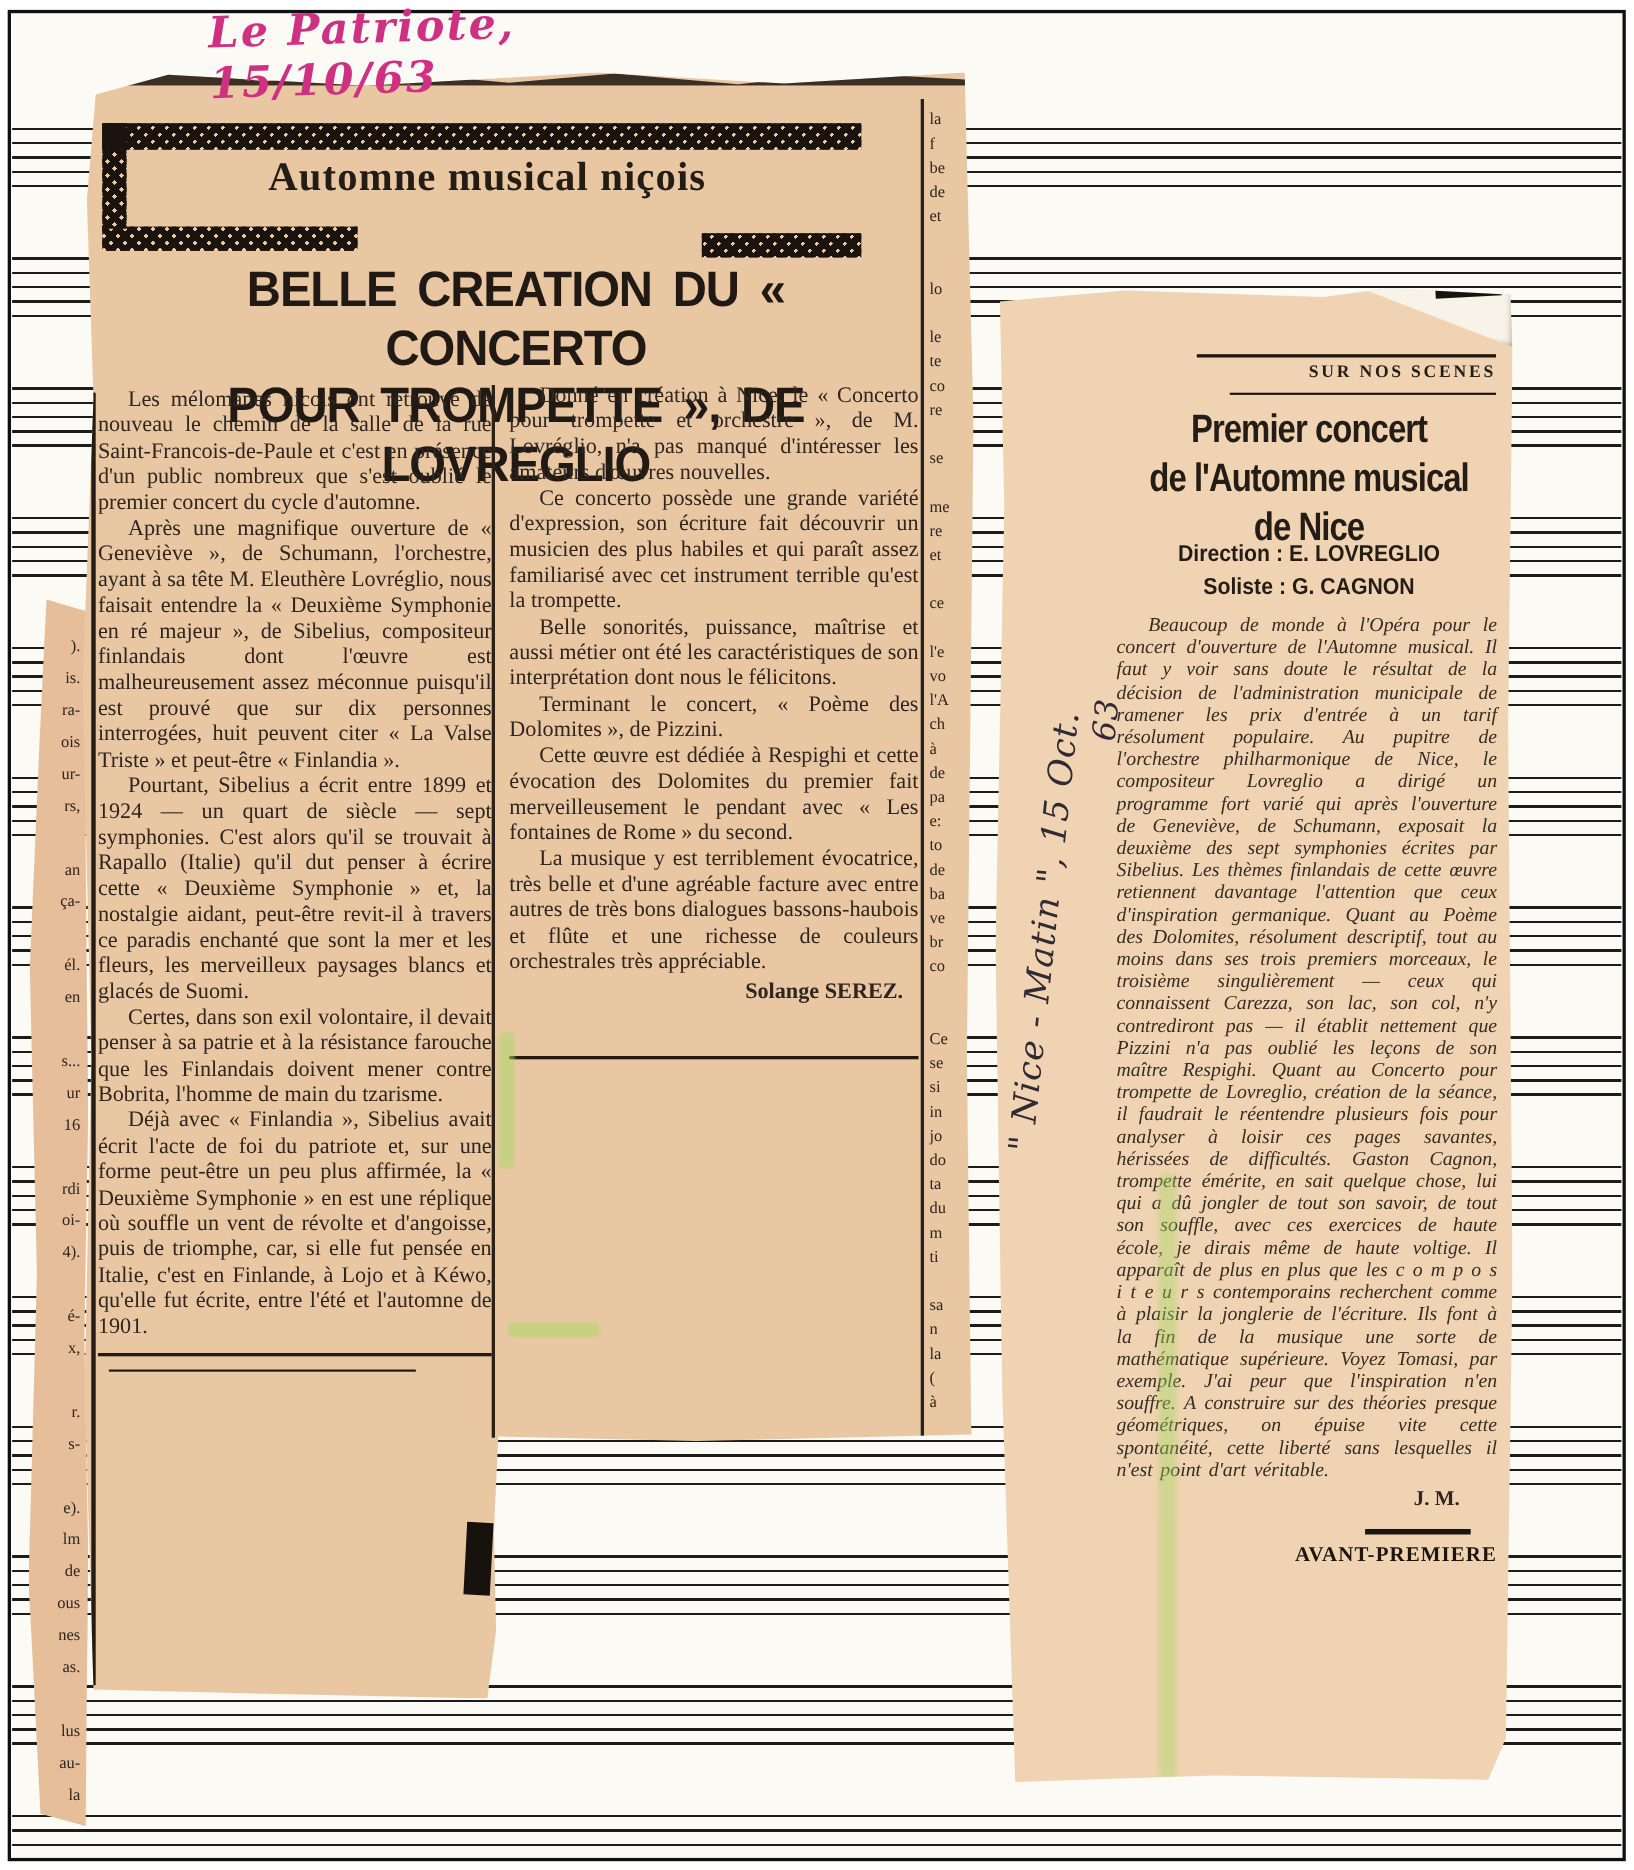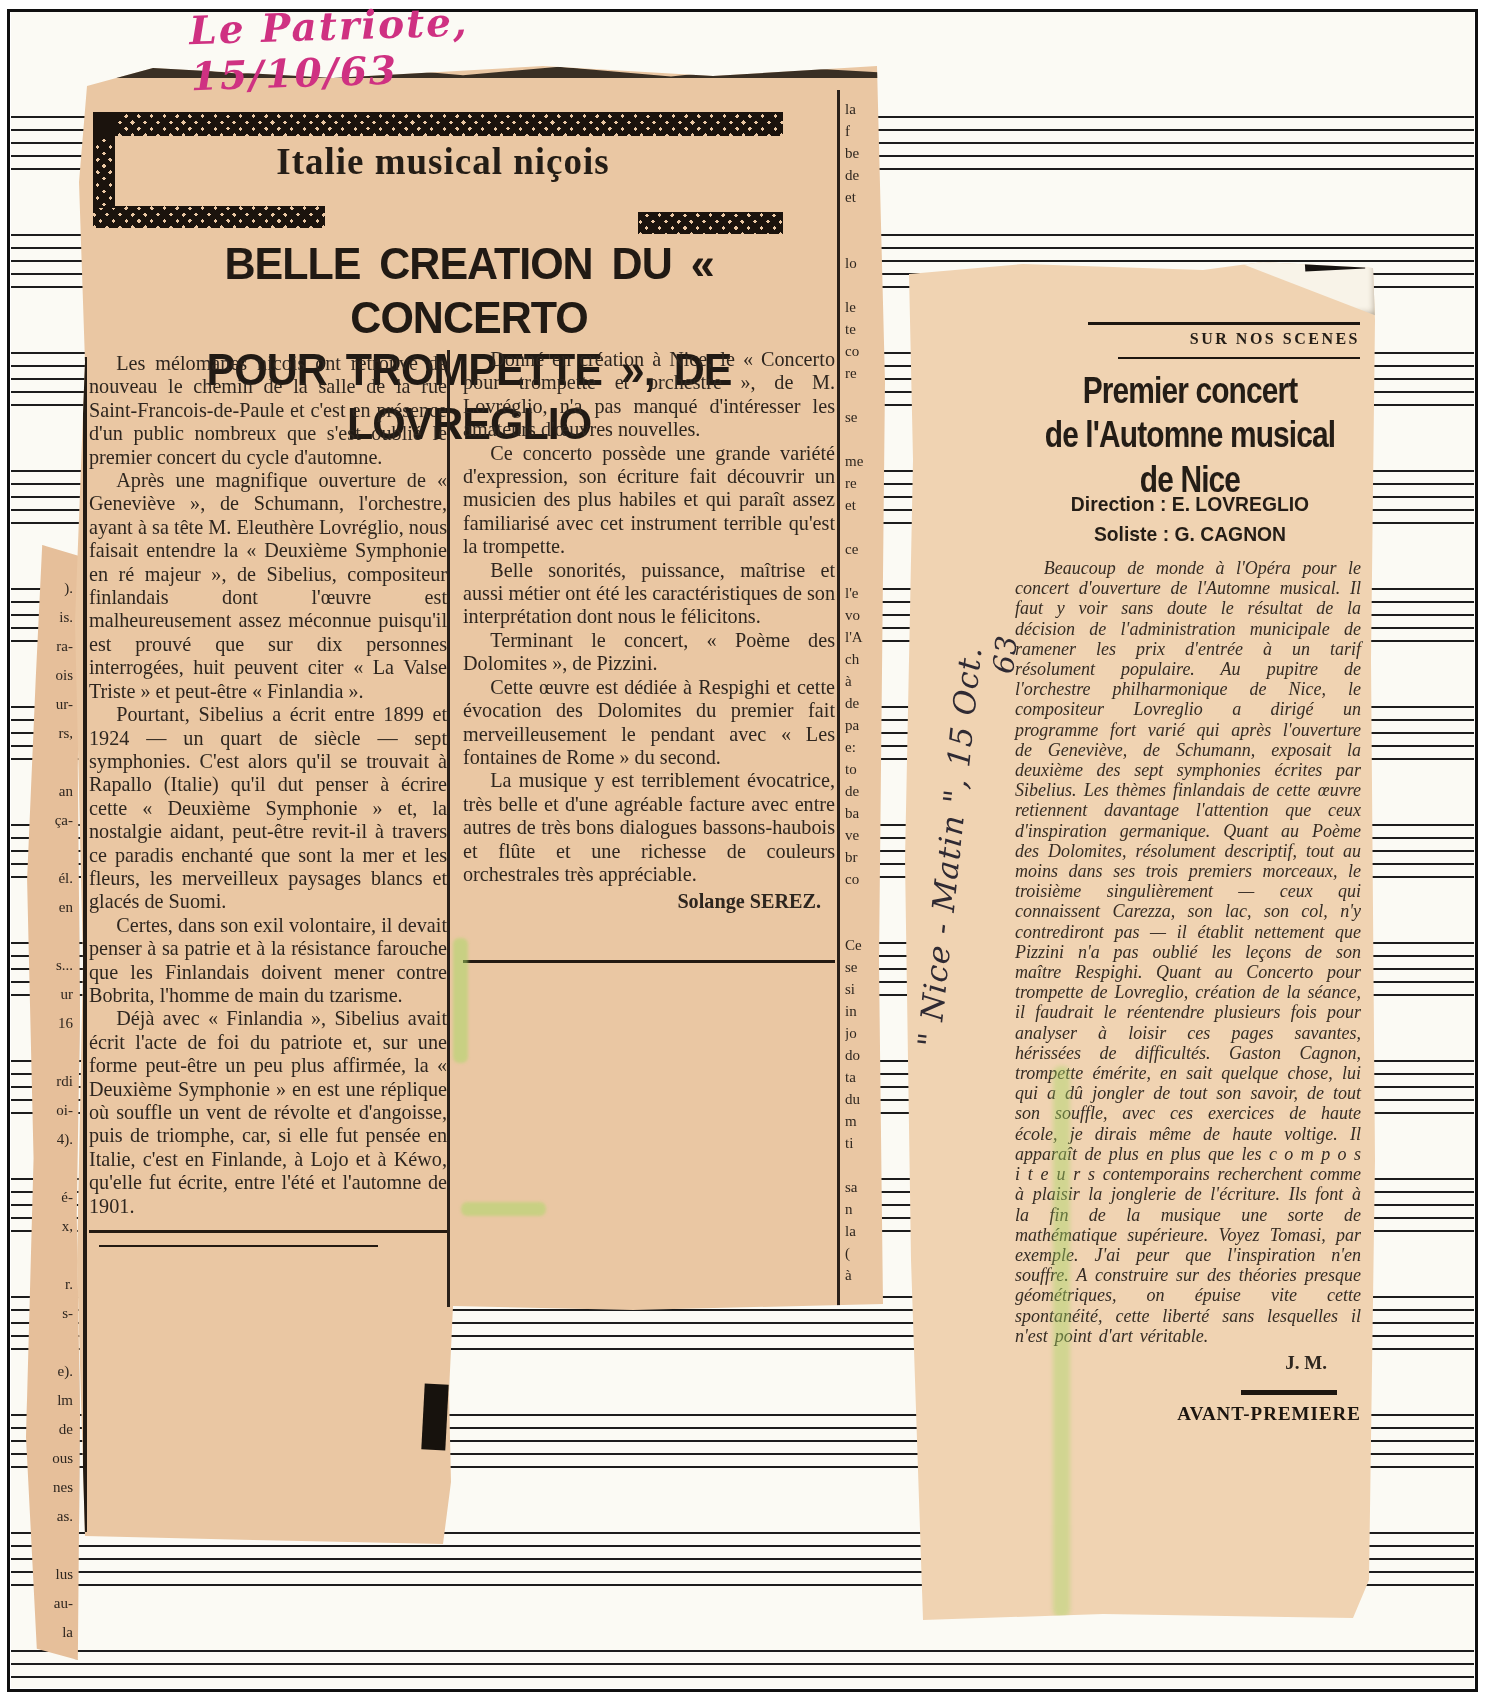--- a/index.html
+++ b/index.html
@@ -199,21 +199,21 @@
     </div>
 
   <div class="clip-left">
     <div class="toptear"></div>
 
     <div class="kicker-box">
       <div class="px px-top"></div>
       <div class="px px-left"></div>
       <div class="px px-bl"></div>
       <div class="px px-br"></div>
-      <div class="kicker">Italie musical niçois</div>
+      <div class="kicker">Automne musical niçois</div>
     </div>
 
     <h1 class="headline"><span>BELLE CREATION DU « CONCERTO</span><br><span>POUR TROMPETTE », DE LOVREGLIO</span></h1>
 
     <div class="leftedge-rule"></div>
     <div class="colrule"></div>
 
     <div class="col col1">
       <p>Les mélomanes nicois ont retrouvé de nouveau le chemin de la salle de la rue Saint-Francois-de-Paule et c'est en présence d'un public nombreux que s'est oublié le premier concert du cycle d'automne.</p>
       <p>Après une magnifique ouverture de « Geneviève », de Schumann, l'orchestre, ayant à sa tête M. Eleuthère Lovréglio, nous faisait entendre la « Deuxième Symphonie en ré majeur », de Sibelius, compositeur finlandais dont l'œuvre est malheureusement assez méconnue puisqu'il est prouvé que sur dix personnes interrogées, huit peuvent citer « La Valse Triste » et peut-être « Finlandia ».</p>

